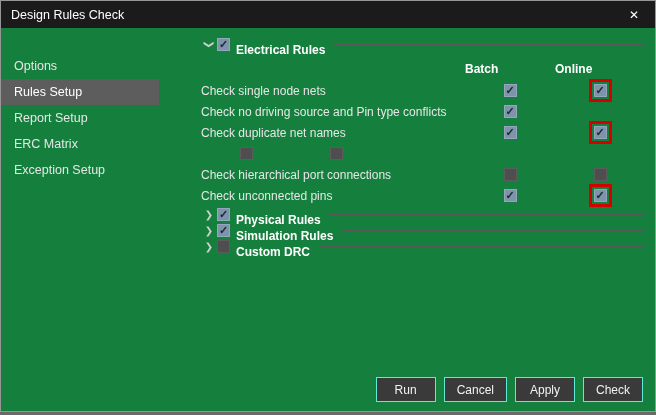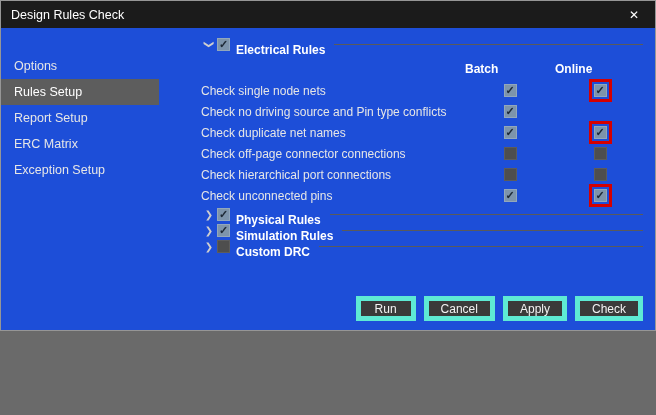--- a/index.html
+++ b/index.html
@@ -1,18 +1,18 @@
 <!DOCTYPE html>
 <html><head>
 <meta charset="utf-8">
 <style>
   * { margin:0; padding:0; box-sizing:border-box; }
   html,body { background:#6a6a6a; font-family:"Liberation Sans", sans-serif; }
   .window {
-    width:656px; height:331px; background:#1d4ed8; color:#e6e6e6;
+    width:656px; height:412px; background:#15803d; color:#e6e6e6;
     border:1px solid #969696; position:relative; overflow:hidden;
   }
   
   .titlebar { height:27px; background:#1b1b1b; display:flex; align-items:center; padding:0 10px; }
   .title { font-size:12.5px; color:#ffffff; }
   .close-btn { margin-left:auto; color:#ffffff; font-size:12px; padding:2px 6px; cursor:pointer; }
   
   .body { display:flex; height:calc(100% - 27px); }
   .sidebar { width:186px; flex-shrink:0; padding-top:25px; }
   .side-item {
@@ -46,21 +46,21 @@
   
   .col-headers { display:flex; align-items:flex-end; height:26px; padding-bottom:4px; }
   .col-spacer { flex:1; }
   .col-h { width:90px; font-size:12px; font-weight:bold; color:#ffffff; }
   .rule-row { display:flex; align-items:center; height:21px; }
   .rule-label { flex:1; font-size:12px; color:#e6e6e6; white-space:nowrap; overflow:hidden; }
   .cell { width:90px; display:flex; justify-content:center; align-items:center; }
   
   .footer { position:absolute; bottom:9px; right:12px; display:flex; gap:8px; }
   .btn {
-    min-width:60px; height:25px; background:#3a3a3a; border:5px solid #5eead4;
+    min-width:60px; height:25px; background:#3a3a3a; border:1px solid #5eead4;
     color:#f2f2f2; font-size:12px; font-family:"Liberation Sans", sans-serif;
     cursor:pointer; padding:0 12px;
   }
 </style>
 </head>
 <body>
 
 <div class="window">
 
   <div class="titlebar">
@@ -123,21 +123,20 @@
             <span class="checkbox checked"></span>
           </span>
         <span class="cell">
             <span class="hlwrap highlighted">
               <span class="checkbox checked"></span>
             </span>
           </span>
       </div>
 
       <div class="rule-row">
-        <span class="rule-label">Check off-page connector connections</span>
         <span class="cell">
             <span class="checkbox unchecked"></span>
           </span>
         <span class="cell">
             <span class="hlwrap">
               <span class="checkbox unchecked"></span>
             </span>
           </span>
       </div>
 

